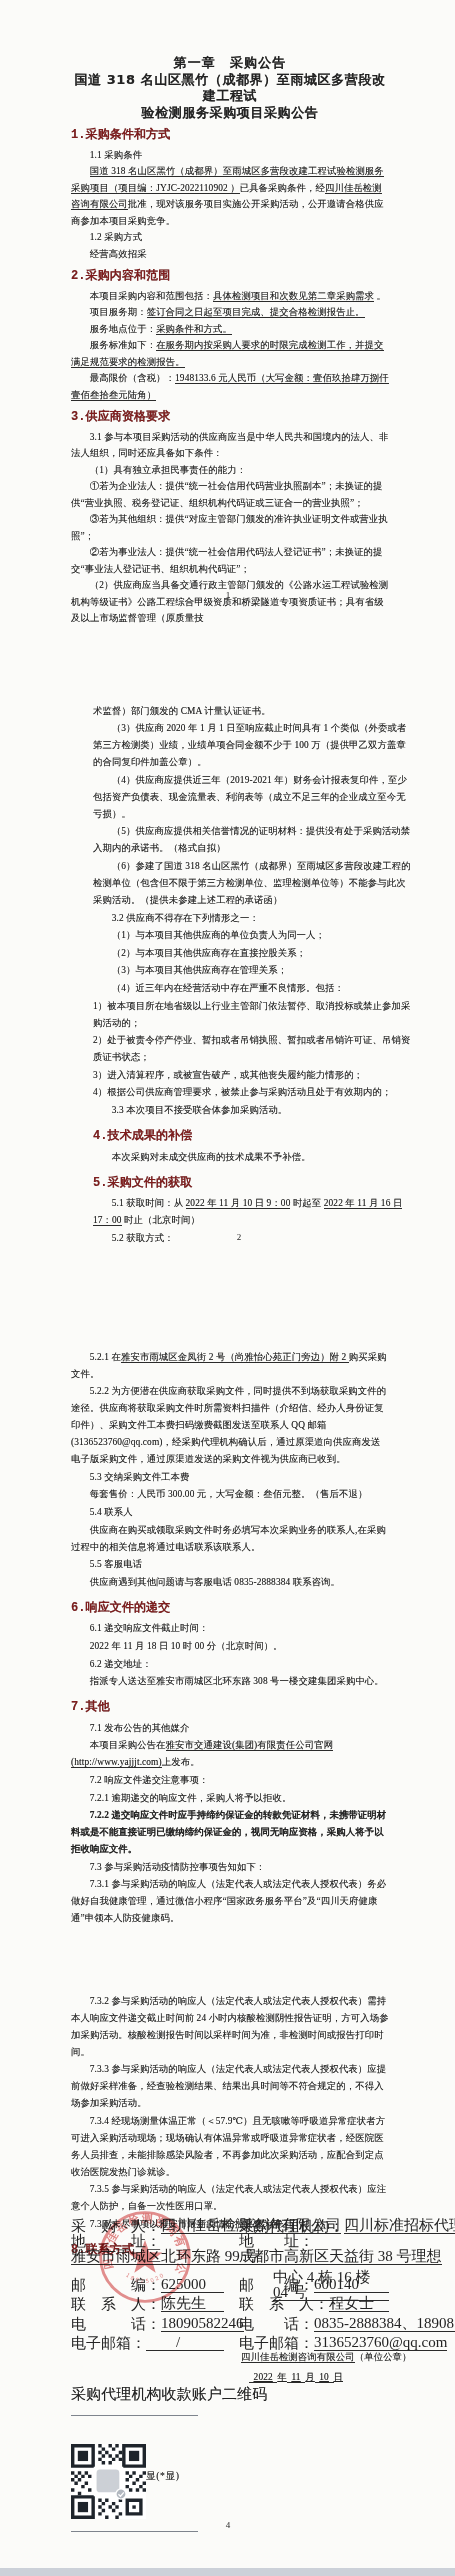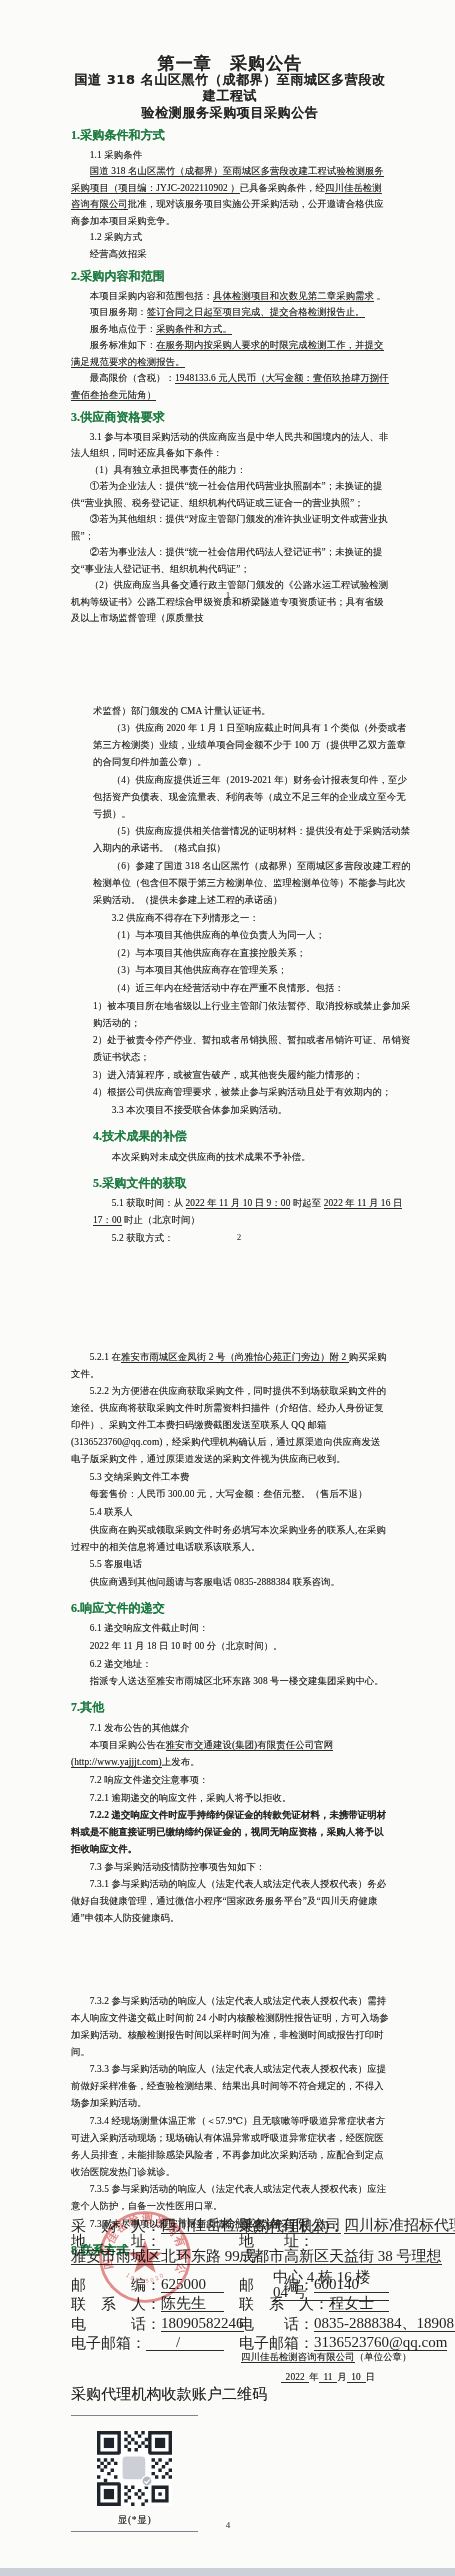--- a/index.html
+++ b/index.html
@@ -22,46 +22,46 @@
   .p4 .content{padding-top:33px;}
 
   p{margin:0.6px 0;font-size:9.4px;line-height:17px;text-indent:2em;
     text-shadow:0 0 0.2px rgba(20,20,20,.45);letter-spacing:0.1px;}
   .page-1 p{line-height:16.5px;margin:0;}
   .ni{text-indent:0;}
   .b{font-weight:bold;}
   .u{border-bottom:0.7px solid #2b2b2b;}
 
   .chap-title{font-family:"DejaVu Sans","Liberation Sans",sans-serif;font-weight:bold;
-    font-size:17px;text-align:center;margin:0 0 8px 0;text-indent:0;line-height:21.6px;letter-spacing:1.1px;}
+    font-size:13px;text-align:center;margin:0 0 8px 0;text-indent:0;line-height:21.6px;letter-spacing:1.1px;}
   .doc-title{font-family:"DejaVu Sans","Liberation Sans",sans-serif;font-weight:bold;
     font-size:13px;text-align:center;margin:0;text-indent:0;line-height:23px;letter-spacing:0.6px;}
-  .sec-h{font-family:Liberation Serif, serif;font-weight:bold;
-    font-size:12px;margin:9px 0 4.6px 0;text-indent:0;line-height:16px;color:#15803d;}
+  .sec-h{font-family:Liberation Mono, monospace;font-weight:bold;
+    font-size:12px;margin:9px 0 4.6px 0;text-indent:0;line-height:16px;color:#7f1d1d;}
   .page-1 .sec-h{margin:6.3px 0 2.8px 0;}
 
   .pgnum{position:absolute;left:0;right:0;text-align:center;font-size:9px;color:#2a2a2a;}
 
   
   .col-left{position:absolute;left:71px;top:256px;width:153px;}
   .col-right{position:absolute;left:239px;top:256px;width:150px;}
   .crow{display:flex;align-items:flex-end;height:19.4px;font-size:15px;}
   .crow.tall{height:39px;flex-wrap:wrap;align-content:flex-start;}
   .clab{white-space:pre;flex:none;line-height:15px;}
   .cval{flex:1;border-bottom:0.8px solid #2b2b2b;line-height:15px;white-space:nowrap;}
   .cval2{margin-left:34px;border-bottom:0.8px solid #2b2b2b;line-height:15px;flex:1;margin-top:4.6px;}
 
   .seal-line{position:absolute;left:241px;top:389px;font-size:9.4px;text-indent:0;white-space:nowrap;}
-  .date-line{position:absolute;left:281px;top:409px;font-size:9.4px;text-indent:0;white-space:nowrap;}
+  .date-line{position:absolute;left:249px;top:409px;font-size:9.4px;text-indent:0;white-space:nowrap;text-decoration:underline;}
   .date-line .u{padding:0 4.6px;}
   .qr-title{position:absolute;left:71px;top:426px;font-size:15px;text-indent:0;}
 
   .qr-frame{position:absolute;left:71px;top:456px;width:127px;height:115px;
     border-top:1.4px solid #7e848d;border-bottom:1.4px solid #7e848d;
-    display:flex;flex-direction:column;align-items:center;}
+    display:flex;align-items:center;}
   .qr-code{margin-top:15px;}
   .qr-caption{font-size:9.7px;margin-top:4.6px;text-indent:0;letter-spacing:0.6px;}
 
   .stamp{position:absolute;left:91px;top:244px;width:108px;height:108px;
     mix-blend-mode:multiply;opacity:.85;pointer-events:none;}
 
   .scan-strip{position:absolute;left:0;bottom:0;width:456px;height:8.5px;background:#ccd1d9;}
 </style>
 </head>
 <body>

